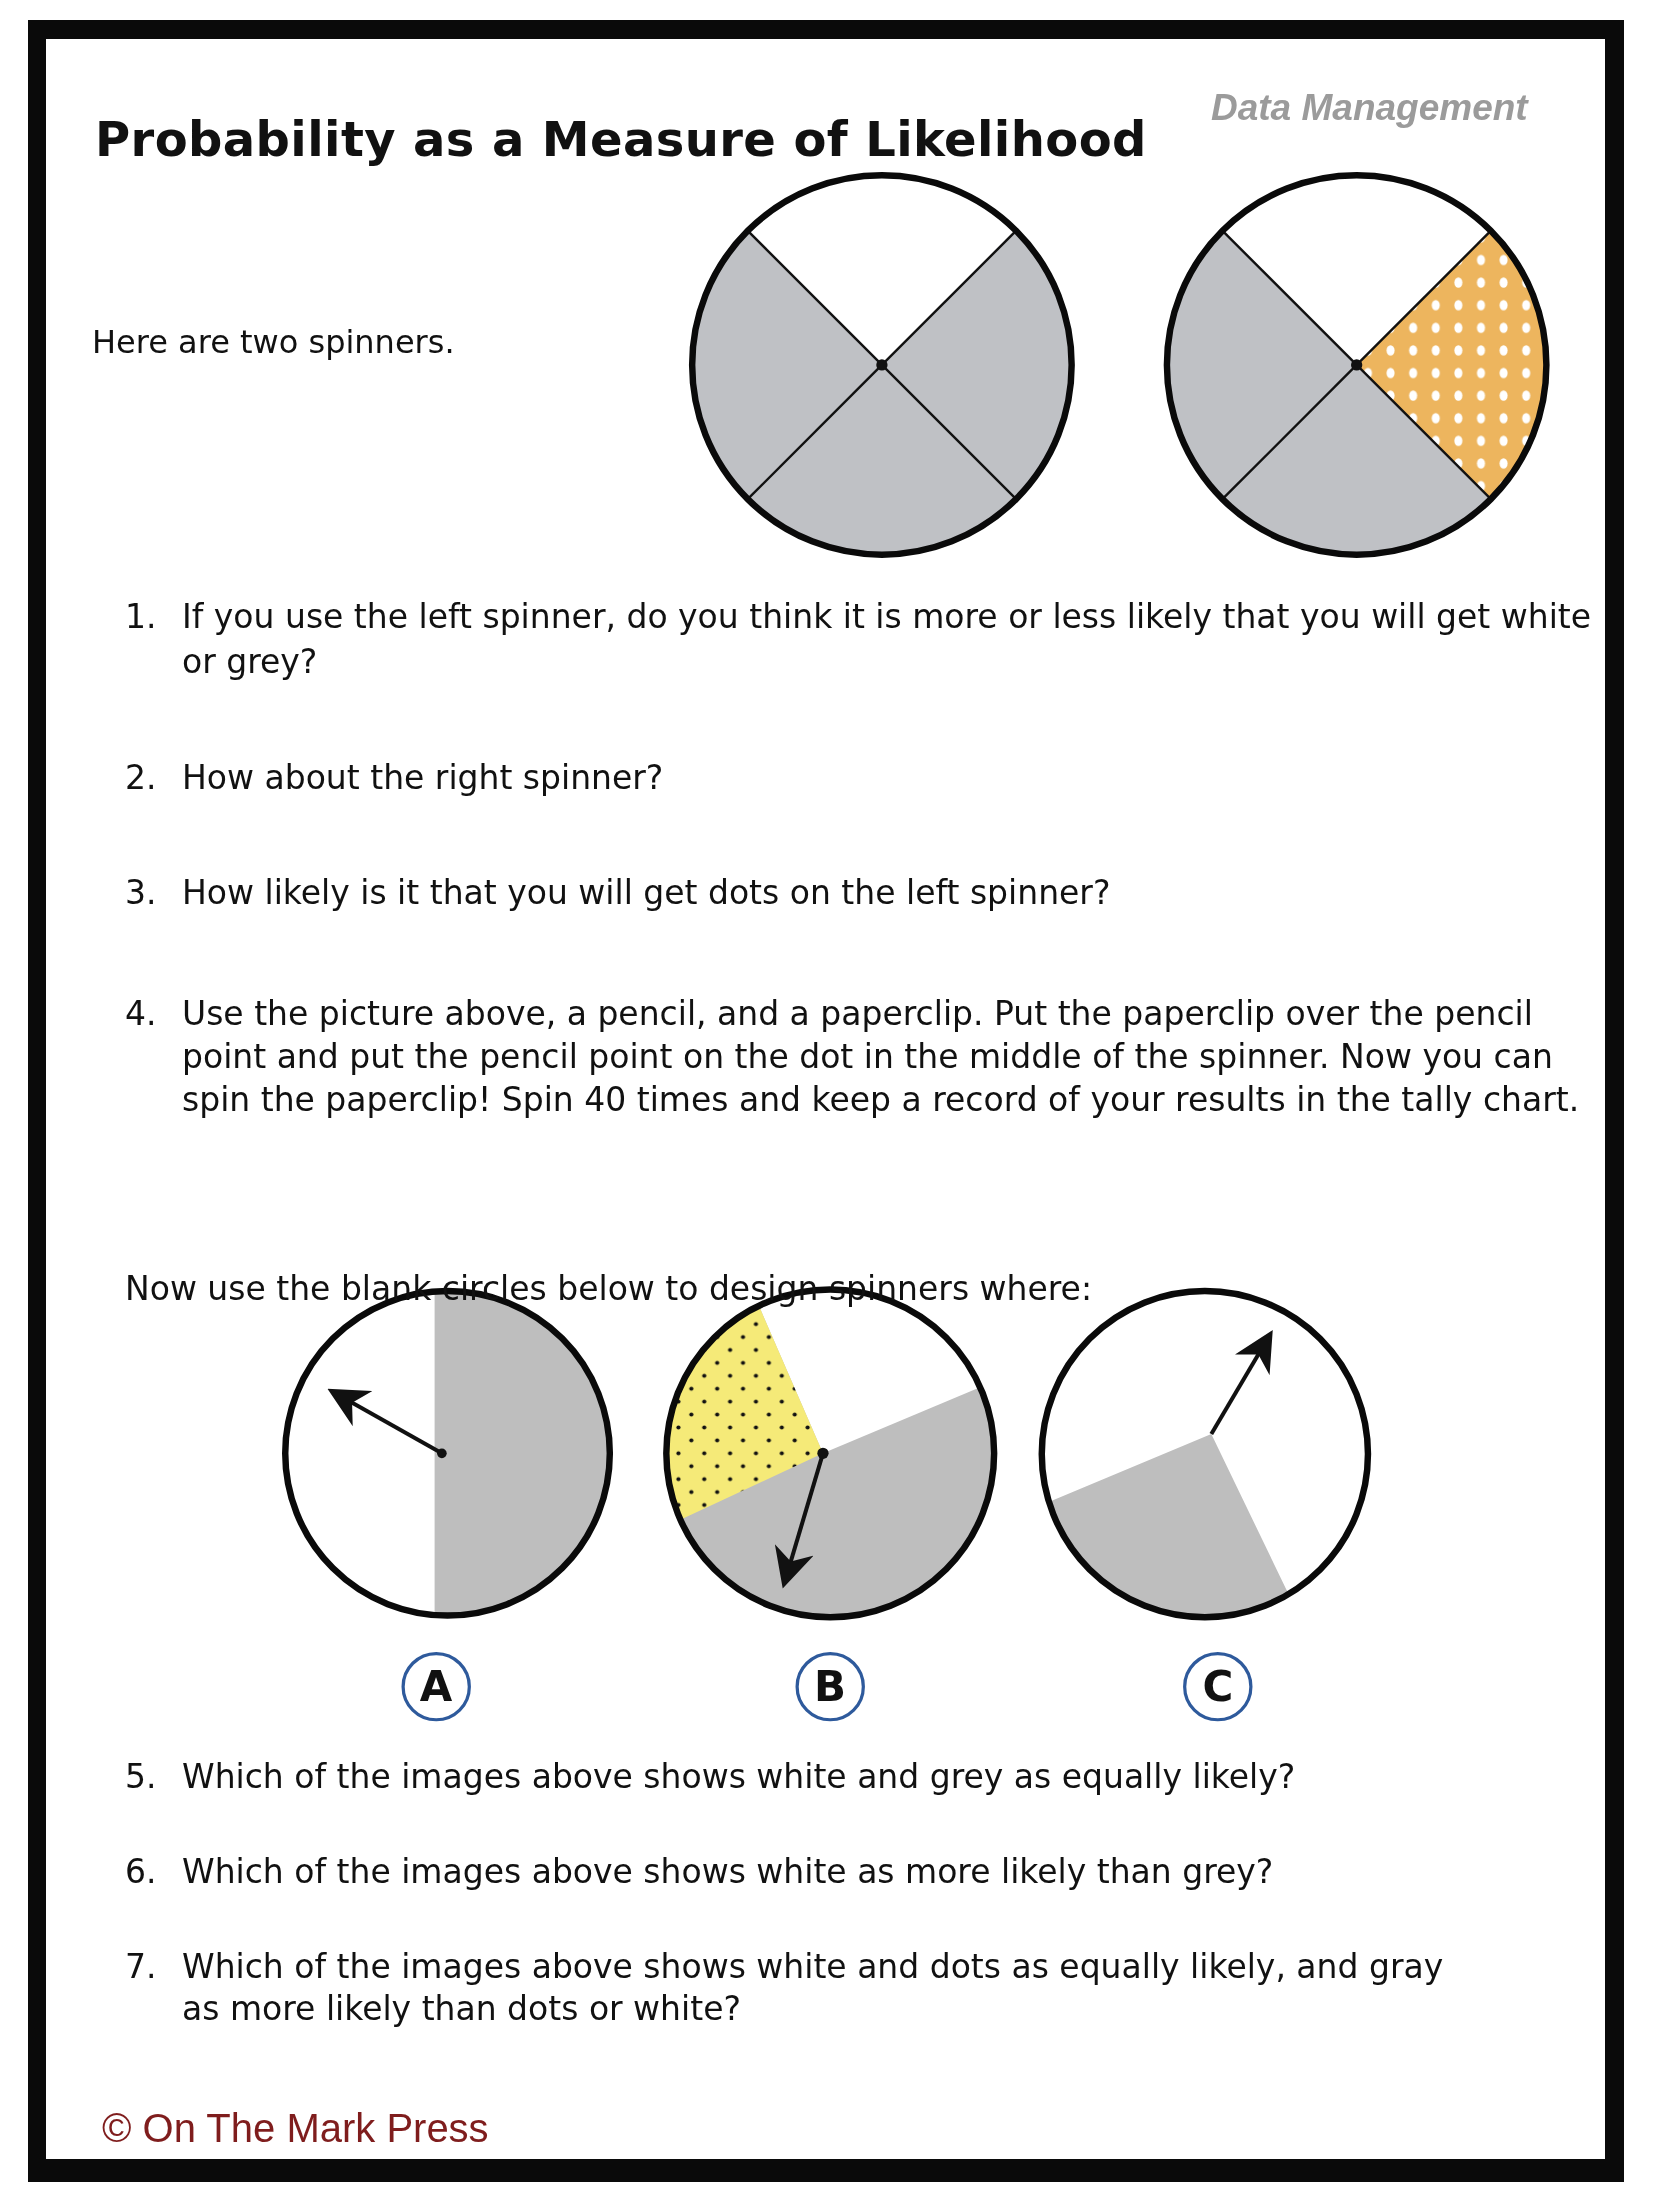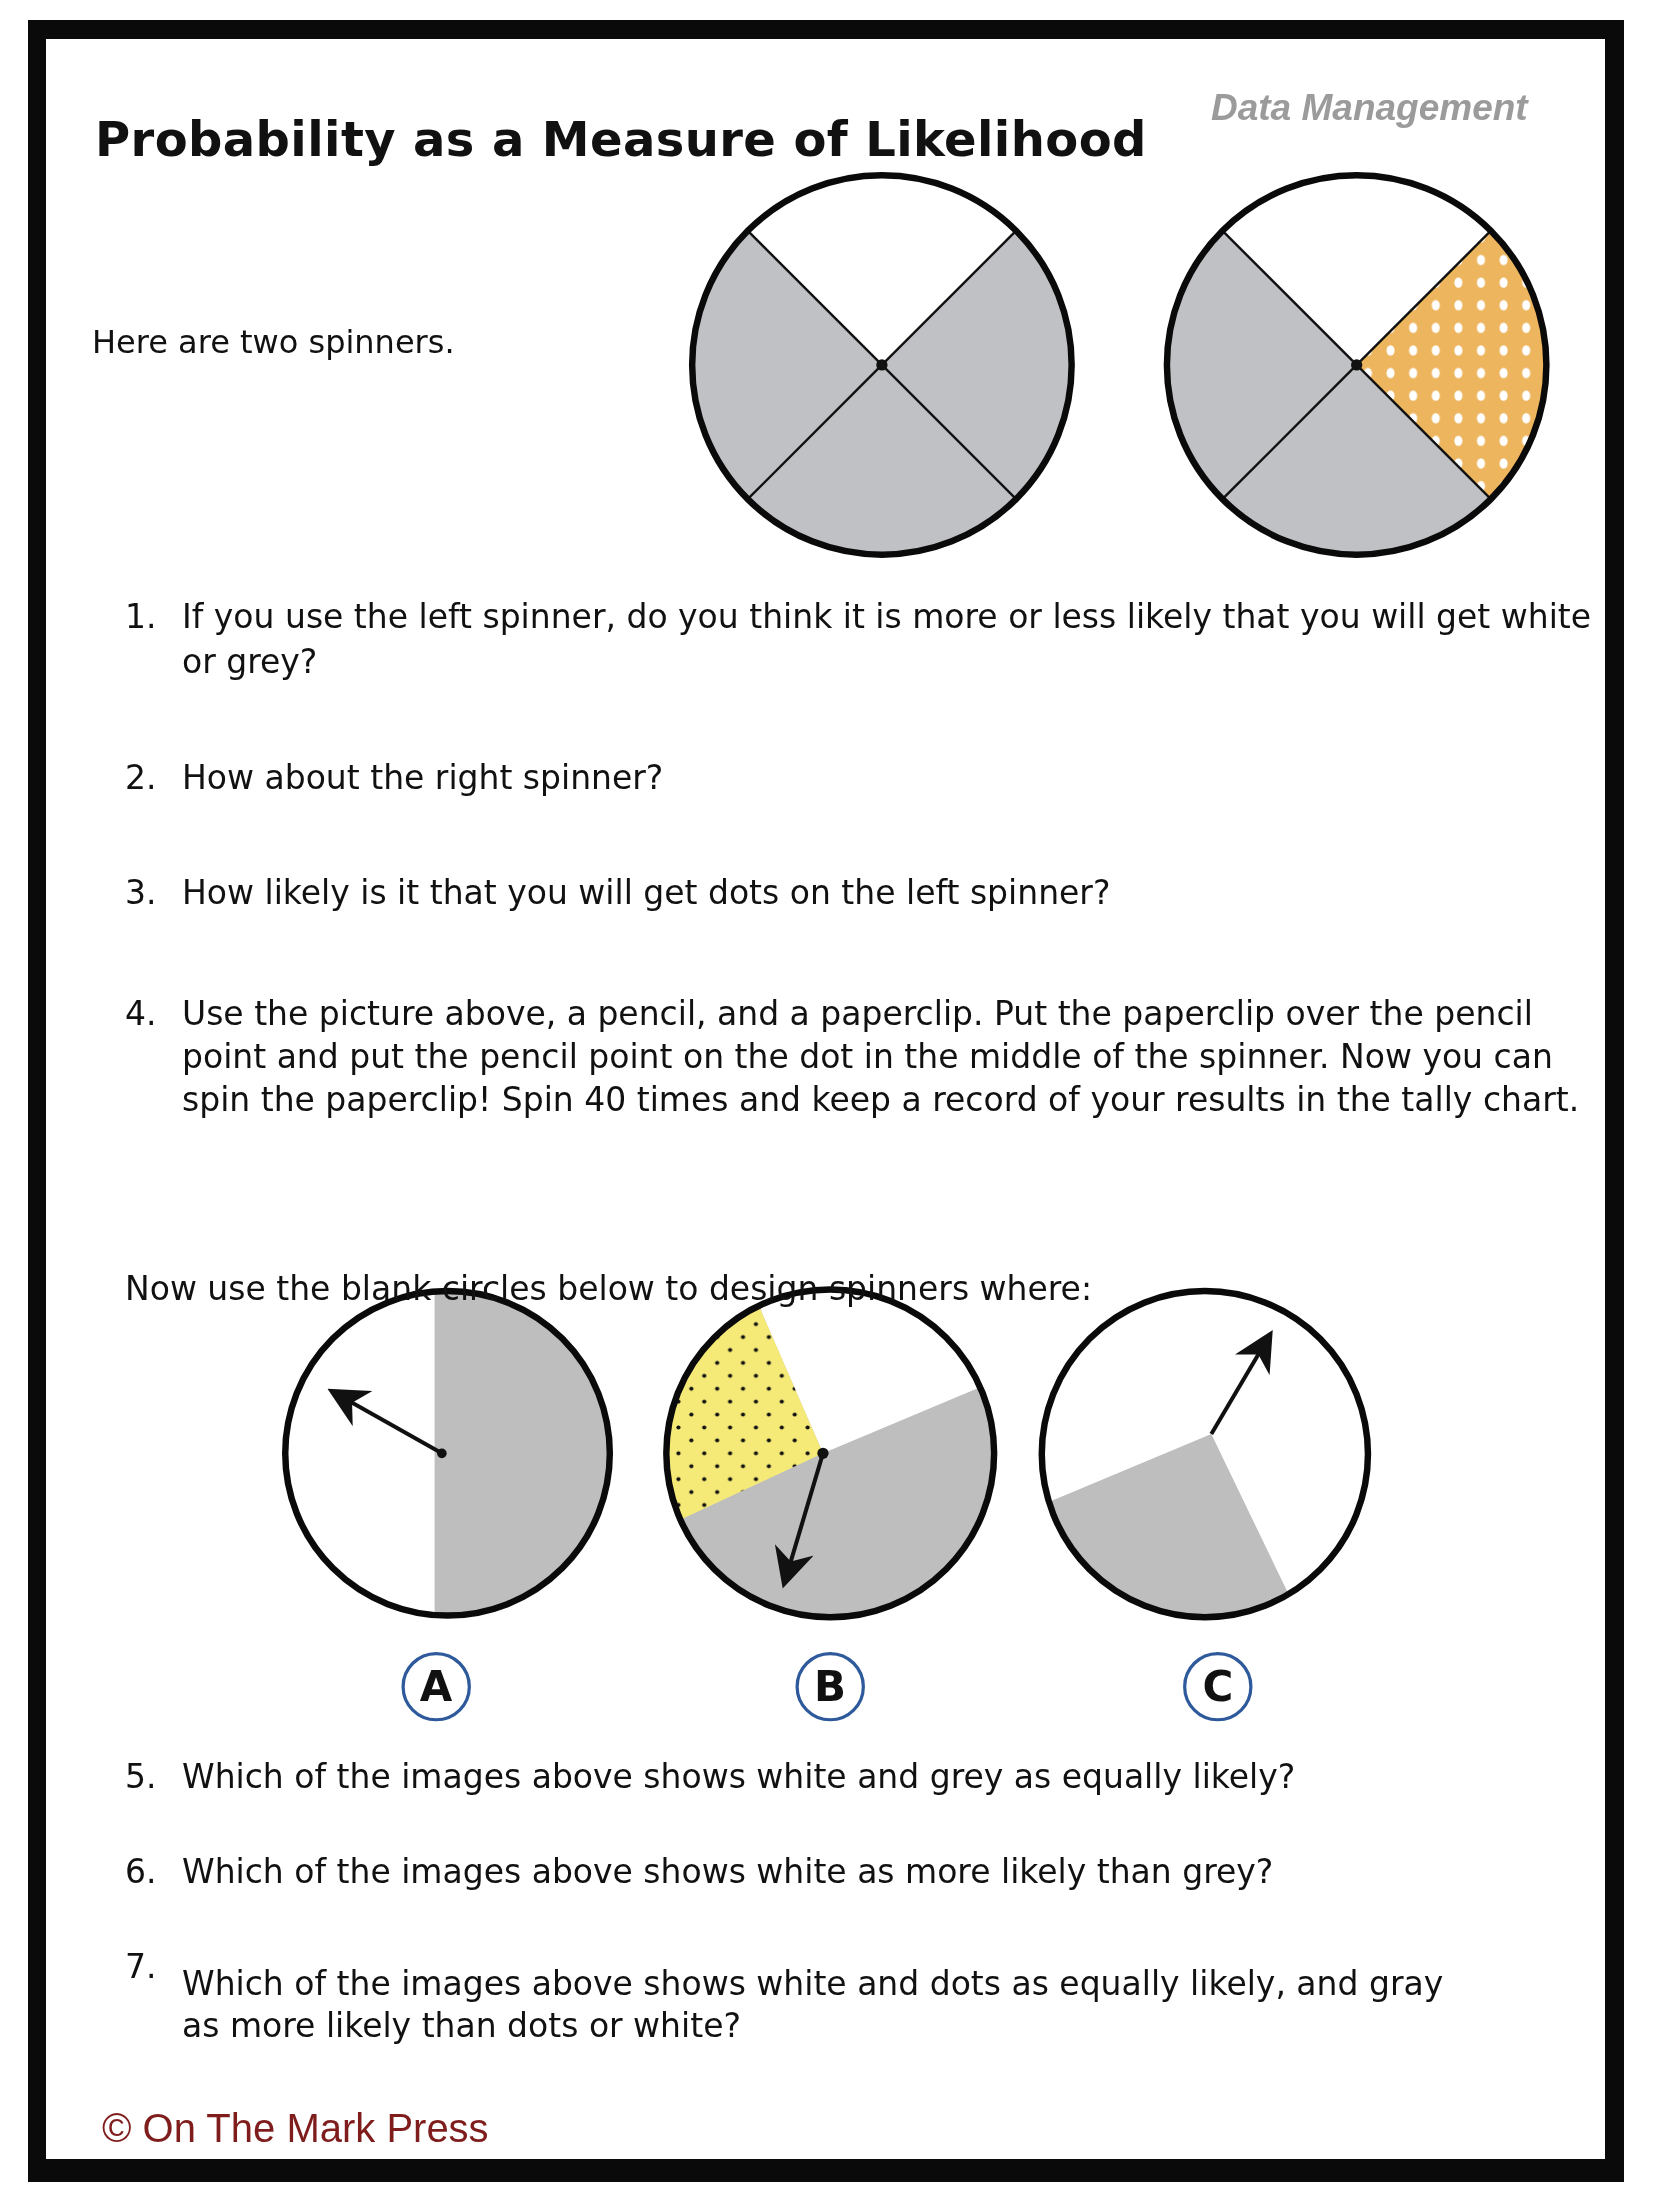--- a/index.html
+++ b/index.html
@@ -156,17 +156,17 @@
 <div class="q" style="top:1754px;">
   <span class="num">5.</span>
   <span class="txt">Which of the images above shows white and grey as equally likely?</span>
 </div>
 <div class="q" style="top:1849px;">
   <span class="num">6.</span>
   <span class="txt">Which of the images above shows white as more likely than grey?</span>
 </div>
 <div class="q" style="top:1946px; line-height:42px;">
   <span class="num">7.</span>
-  <span class="txt" style="width:1276px;margin-top:17px;">Which of the images above shows white and dots as equally likely, and gray as more likely than dots or white?</span>
+  <span class="txt" style="width:1276px;">Which of the images above shows white and dots as equally likely, and gray as more likely than dots or white?</span>
 </div>
 
 <div class="abs copyright">© On The Mark Press</div>
 
 
 </body></html>

